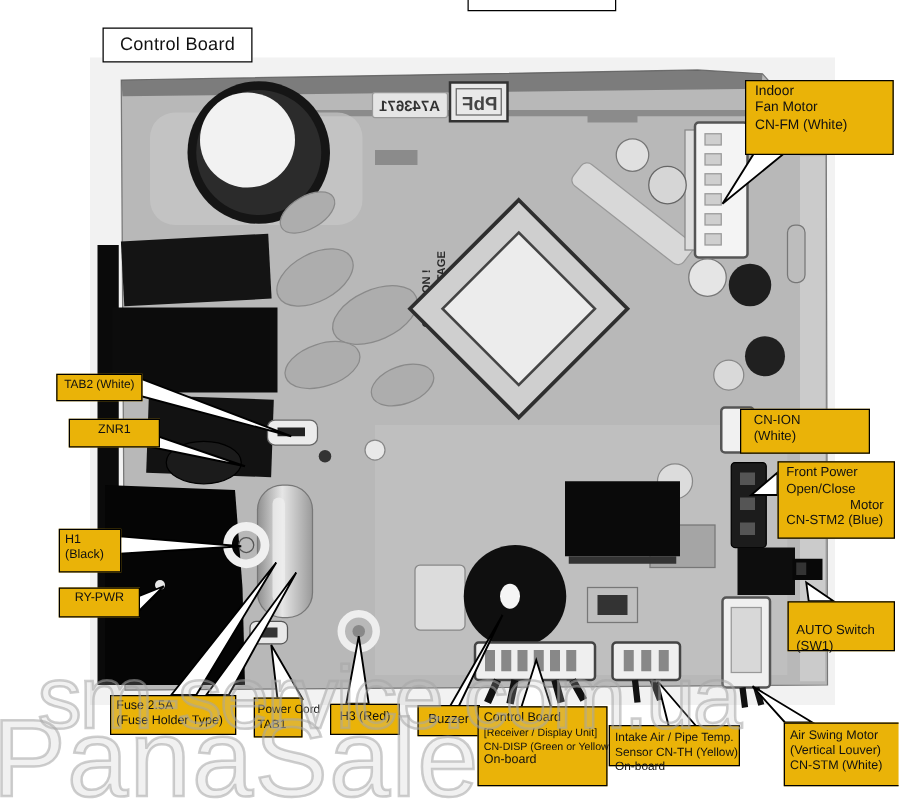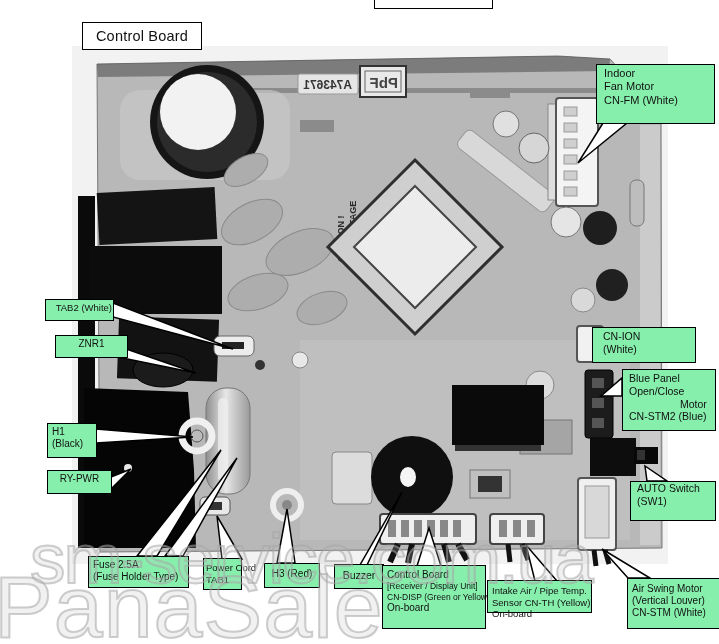--- a/index.html
+++ b/index.html
@@ -1,21 +1,21 @@
 <!DOCTYPE html>
 <html><head>
 <meta charset="utf-8">
 <style>
   html,body{margin:0;padding:0;background:#fff;}
   .canvas{position:relative;width:719px;height:644px;background:#ffffff;overflow:hidden;
           font-family:"Liberation Sans",sans-serif;color:#111;}
   .photo-bg{position:absolute;left:72px;top:46px;width:596px;height:518px;background:#f2f2f2;z-index:0;}
   svg.boardlayer{position:absolute;left:0;top:0;z-index:1;}
   svg.overlay{position:absolute;left:0;top:0;z-index:5;pointer-events:none;}
-  .callout{position:absolute;background:#86efac;border:1.6px solid #000;z-index:6;
+  .callout{position:absolute;background:#eab308;border:1.6px solid #000;z-index:6;
            box-sizing:border-box;padding:2px 4px;line-height:1.22;font-size:10px;}
   .callout .ln{white-space:nowrap;}
   .c-center{text-align:center;}
   .title-box{position:absolute;left:82px;top:22px;width:118px;height:26px;border:1.8px solid #000;
              background:#fff;z-index:6;display:flex;align-items:center;justify-content:center;
              font-size:14.5px;letter-spacing:.2px;}
   .cutoff-box{position:absolute;left:374px;top:-22px;width:117px;height:29px;border:1.6px solid #000;
               background:#fff;z-index:6;}
   .wm{position:absolute;z-index:9;pointer-events:none;font-family:"Liberation Sans",sans-serif;
       color:rgba(190,190,190,0.22);-webkit-text-stroke:2px rgba(165,165,165,0.55);
@@ -237,21 +237,21 @@
   <div class="title-box">Control Board</div>
 
   <div class="cutoff-box"></div>
 
   <div class="callout s11" style="left:596px;top:64px;width:119px;height:60px;padding-left:7px;">
     <div class="ln">Indoor</div>
     <div class="ln">Fan Motor</div>
     <div class="ln">CN-FM (White)</div>
   </div>
 
-  <div class="callout s95 c-center" style="left:45px;top:299px;width:69px;height:22px;padding:2px 1px;text-align:right;">
+  <div class="callout s95 c-center" style="left:45px;top:299px;width:69px;height:22px;padding:2px 1px;">
     <div class="ln">TAB2 (White)</div>
   </div>
 
   <div class="callout c-center" style="left:55px;top:335px;width:73px;height:23px;">
     <div class="ln">ZNR1</div>
   </div>
 
   <div class="callout" style="left:47px;top:423px;width:50px;height:35px;">
     <div class="ln">H1</div>
     <div class="ln">(Black)</div>
@@ -260,27 +260,27 @@
   <div class="callout c-center" style="left:47px;top:470px;width:65px;height:24px;">
     <div class="ln">RY-PWR</div>
   </div>
 
   <div class="callout s105" style="left:592px;top:327px;width:104px;height:36px;padding-left:10px;">
     <div class="ln">CN-ION</div>
     <div class="ln">(White)</div>
   </div>
 
   <div class="callout s105" style="left:622px;top:369px;width:94px;height:62px;padding-left:6px;">
-    <div class="ln">Blue Panel</div>
+    <div class="ln">Front Power</div>
     <div class="ln">Open/Close</div>
     <div class="ln" style="padding-left:3px;margin-left:48px;">Motor</div>
     <div class="ln">CN-STM2 (Blue)</div>
   </div>
 
-  <div class="callout s105" style="left:630px;top:481px;width:86px;height:40px;padding-left:6px;padding-top:0;">
+  <div class="callout s105" style="left:630px;top:481px;width:86px;height:40px;padding-left:6px;padding-top:16px;">
     <div class="ln">AUTO Switch</div>
     <div class="ln">(SW1)</div>
   </div>
 
   <div class="callout" style="left:88px;top:556px;width:101px;height:32px;">
     <div class="ln">Fuse 2.5A</div>
     <div class="ln">(Fuse Holder Type)</div>
   </div>
 
   <div class="callout s95" style="left:203px;top:558px;width:39px;height:32px;padding:3px 2px;">

